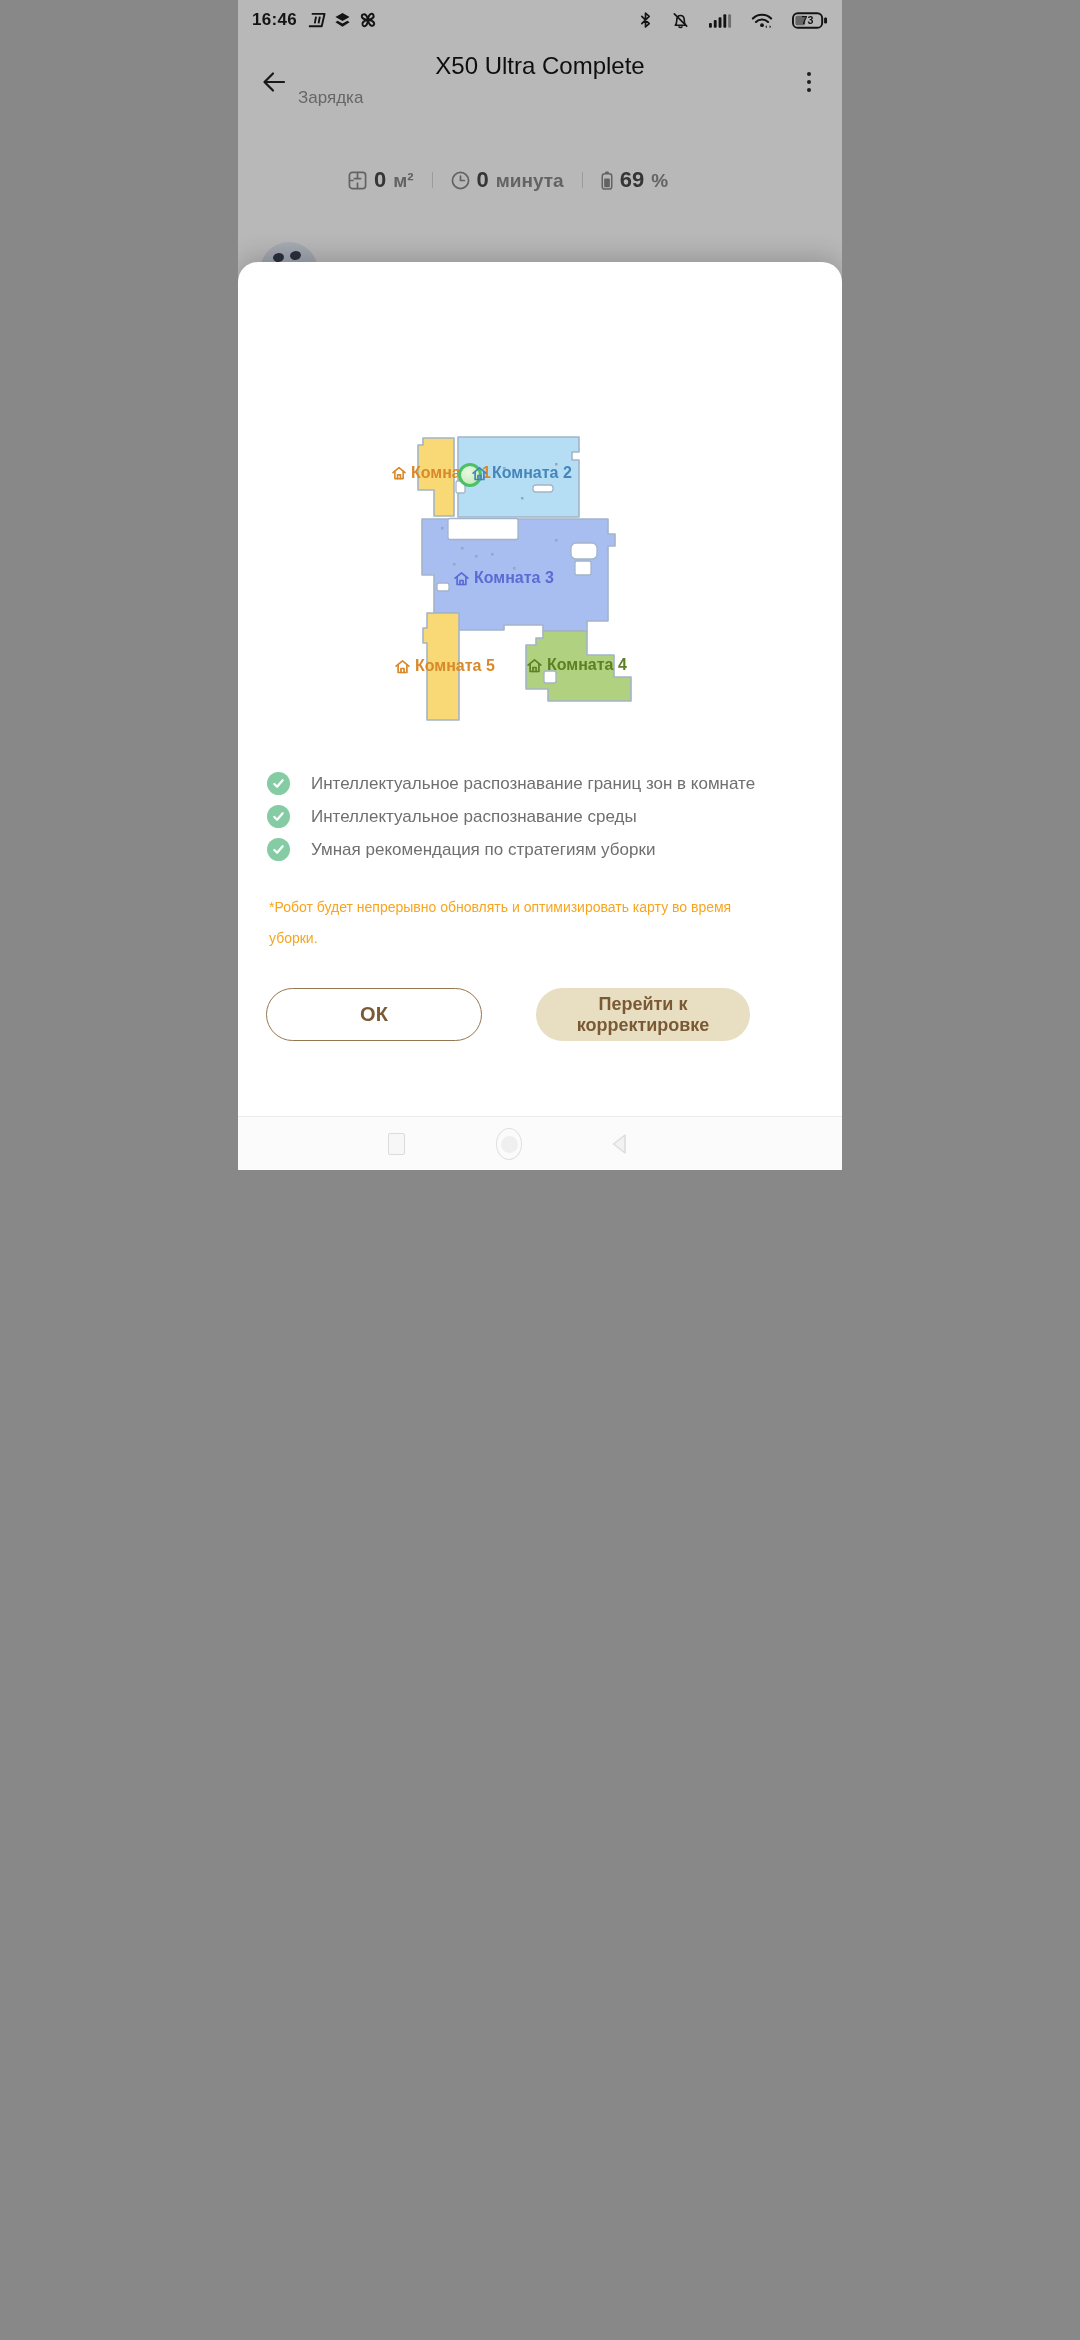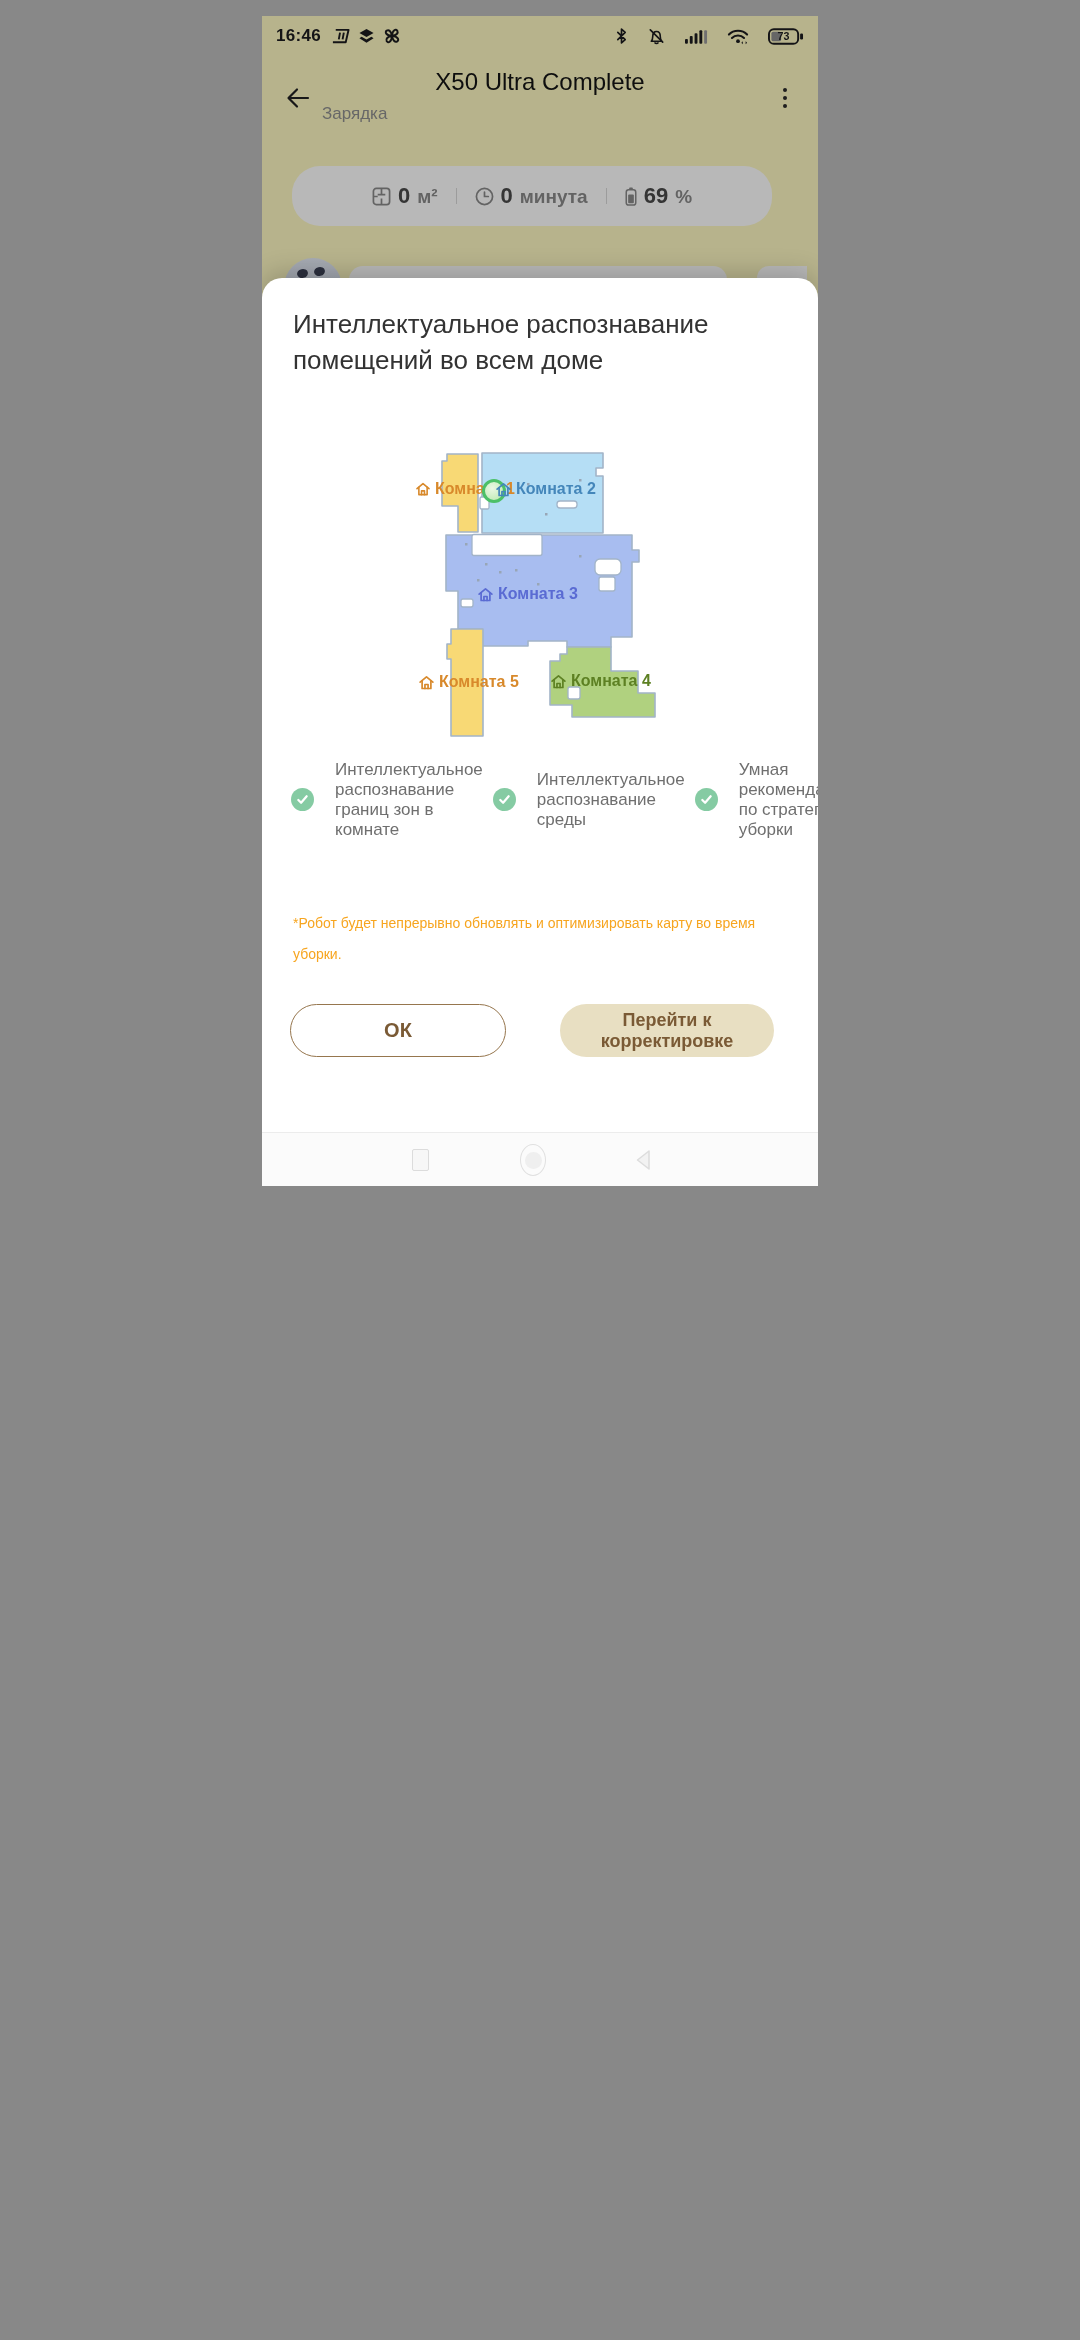--- a/index.html
+++ b/index.html
@@ -1,19 +1,19 @@
 <!DOCTYPE html>
 <html><head>
 <meta charset="utf-8">
 <style>
   html,body{margin:0;padding:0;background:#888;}
   *{box-sizing:border-box;}
   #screen{
-    position:relative;width:556px;height:1170px;margin:16px auto;
-    background:#fef9c3;overflow:hidden;
+    position:relative;width:604px;height:1170px;margin:0 auto;
+    background:#ffffff;overflow:hidden;
     font-family:"Liberation Sans","DejaVu Sans",sans-serif;
     -webkit-font-smoothing:antialiased;
   }
   
   .statusbar{position:absolute;top:0;left:0;right:0;height:40px;display:flex;align-items:center;padding:0 14px;color:#1d1d1f;}
   .sb-time{font-size:17px;font-weight:bold;letter-spacing:.3px;margin-right:10px;}
   .sb-left-icons{display:flex;align-items:center;gap:8px;}
   .sb-right{margin-left:auto;display:flex;align-items:center;gap:19px;}
   .sb-ic{display:block;}
   .header{position:absolute;top:40px;left:0;right:0;height:92px;}
@@ -49,21 +49,21 @@
   .map-svg{position:absolute;left:0;top:0;overflow:visible;}
   .room-label{position:absolute;display:flex;align-items:center;gap:4px;font-size:16px;font-weight:bold;white-space:nowrap;}
   .room-label svg{flex:0 0 auto;}
   .lbl-1,.lbl-5{color:#d8892b;}
   .lbl-2{color:#4486ba;}
   .lbl-3{color:#5a6bd3;}
   .lbl-4{color:#5d8023;}
   .dock{position:absolute;left:55px;top:28px;width:24px;height:24px;border-radius:50%;
     background:radial-gradient(circle at 40% 35%,#eaf8e4,#b9e8ac);border:3px solid #4cc068;}
   
-  .features{position:absolute;left:29px;top:510px;display:flex;flex-direction:row;gap:10px;}
+  .features{position:absolute;left:29px;top:510px;display:flex;flex-direction:column;gap:10px;}
   .feature{display:flex;align-items:center;gap:21px;height:23px;}
   .check{width:23px;height:23px;border-radius:50%;background:#85cba3;display:flex;align-items:center;justify-content:center;flex:0 0 auto;}
   .feature span{font-size:17px;color:#6f6f6f;}
   .note{position:absolute;left:31px;top:630px;width:472px;font-size:14px;line-height:31px;color:#f7a51f;}
   
   .btn-row{position:absolute;left:0;right:0;top:726px;}
   .btn{position:absolute;height:53px;border-radius:27px;display:flex;align-items:center;justify-content:center;
     text-align:center;font-weight:bold;color:#7a5a35;cursor:pointer;}
   .btn-ok{left:28px;width:216px;background:#fff;border:1.5px solid #96764e;font-size:20px;text-align:right;}
   .btn-adjust{left:298px;width:214px;background:#e8dfc2;font-size:18px;line-height:21px;padding:0 24px;}
@@ -178,21 +178,20 @@
   <div class="avatar">
     <span class="eye l"></span>
       <span class="eye r"></span>
   </div>
   <div class="behind-pill"></div>
   <div class="behind-pill-right"></div>
 
   <div class="scrim"></div>
 
   <div class="sheet">
-    <div class="sheet-title">Интеллектуальное распознавание помещений во всем доме</div>
 
     <div class="map-wrap">
       <svg class="map-svg" width="240" height="300" viewBox="0 0 240 300">
         <g stroke="#a2b4c8" stroke-width="1.6" stroke-linejoin="round">
           <path d="M20,3 H51 V81 H31 V55 H15 V10 H20 Z" fill="#f8d975"></path>
           <path d="M55,2 H176 V17 H169 V25 H176 V82 H55 Z" fill="#b5def5"></path>
           <path d="M19,84 H205 V99 H212 V111 H205 V186 H184 V196 H140 V190 H101 V195 H55 V178 H31 V140 H19 Z" fill="#a8bdf0"></path>
           <path d="M140,196 H184 V220 H211 V242 H228 V266 H145 V254 H123 V210 H133 V203 H140 Z" fill="#b0d17f"></path>
           <path d="M24,178 H56 V285 H24 V208 H20 V193 H24 Z" fill="#f8d975"></path>
         </g>

